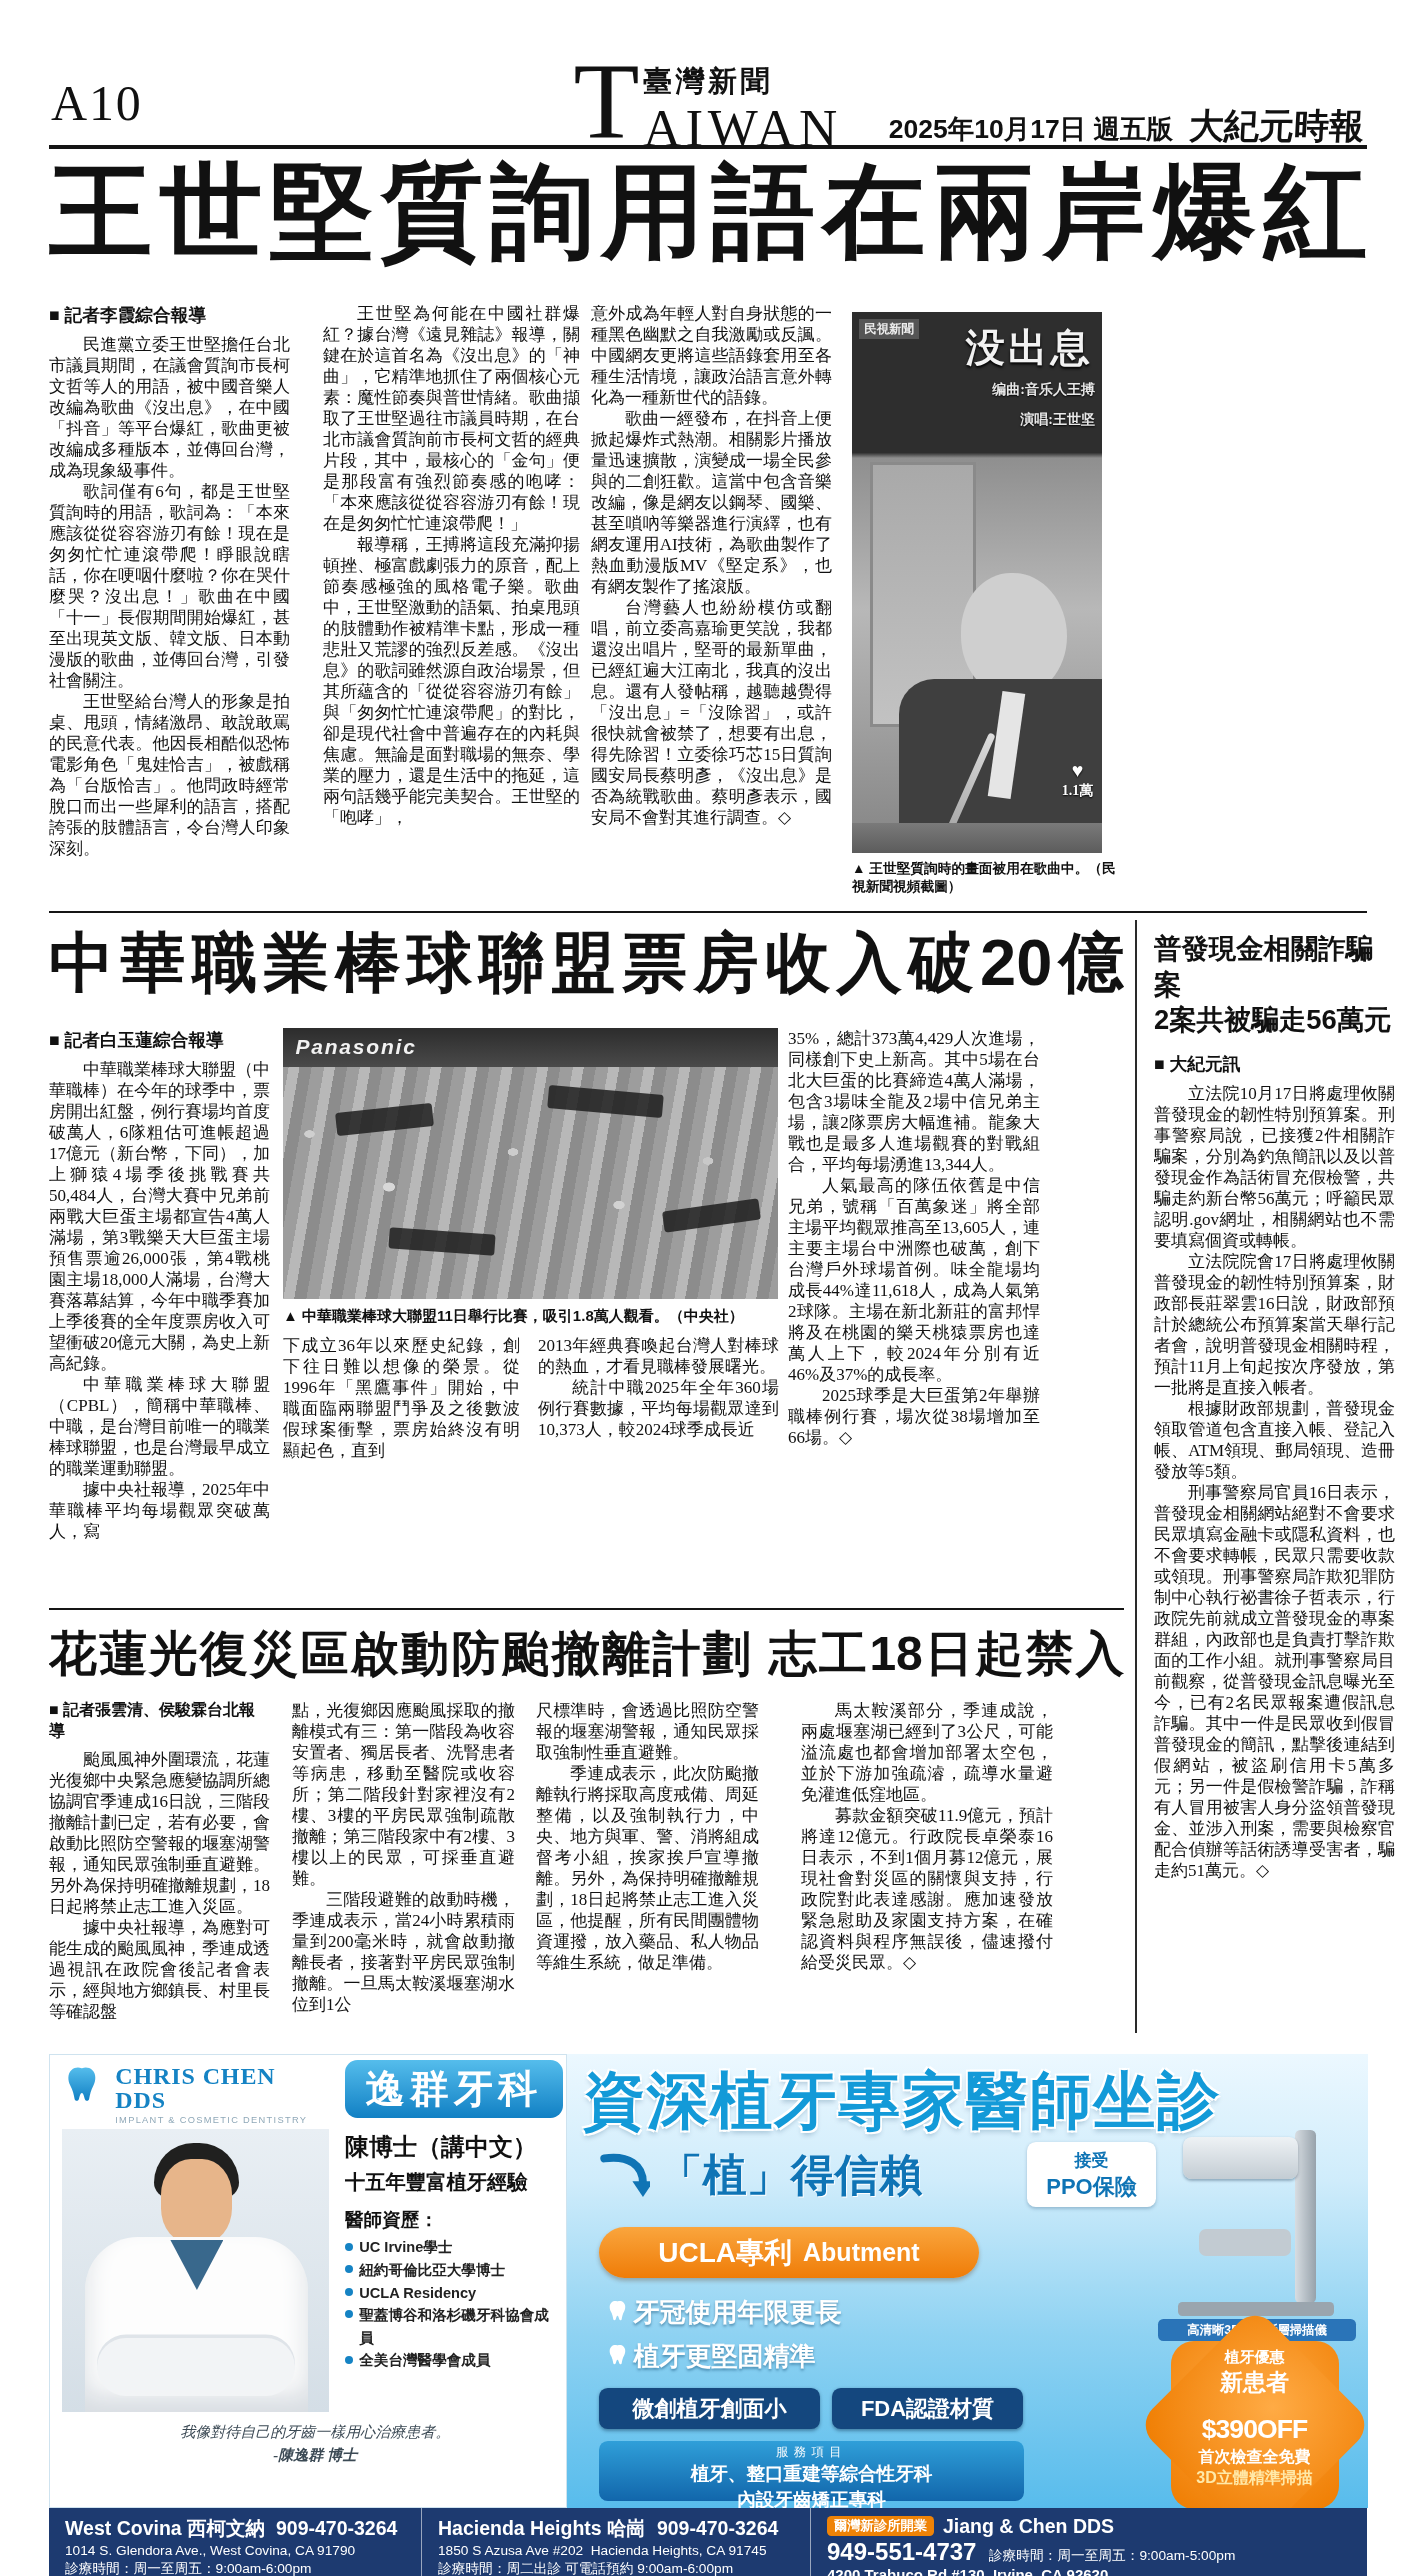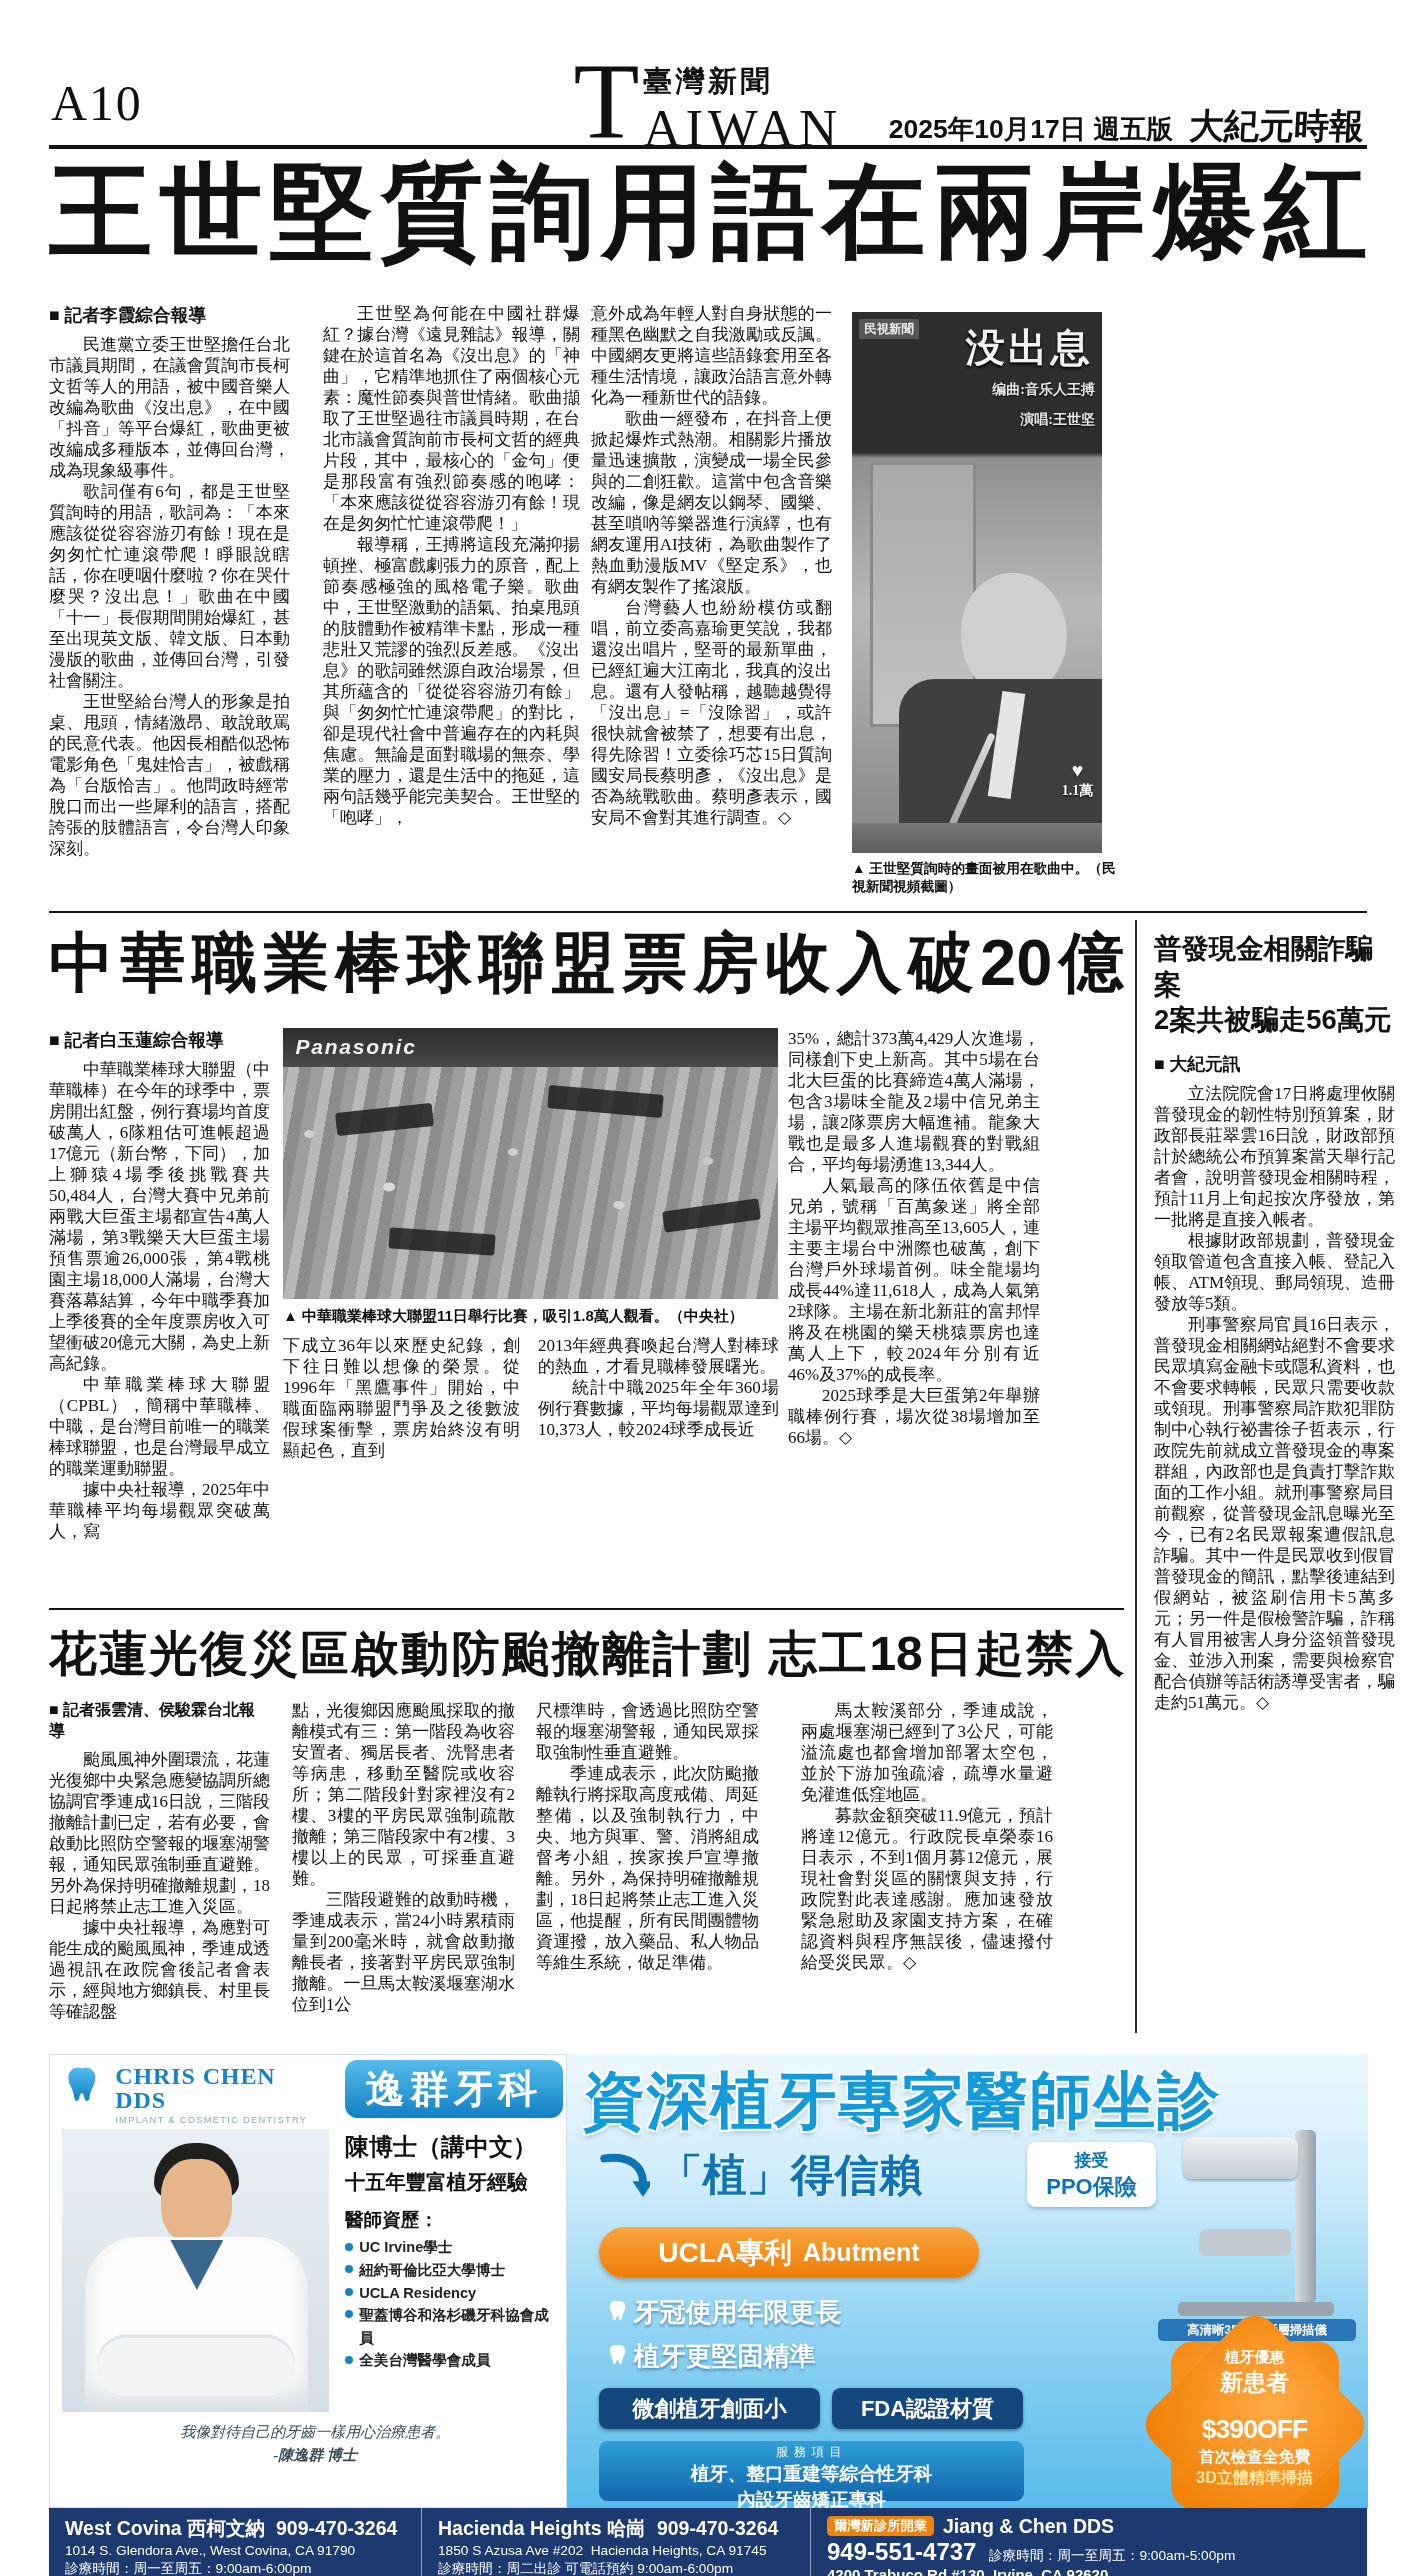--- a/index.html
+++ b/index.html
@@ -300,20 +300,21 @@
     <p>馬太鞍溪部分，季連成說，兩處堰塞湖已經到了3公尺，可能溢流處也都會增加部署太空包，並於下游加強疏濬，疏導水量避免灌進低窪地區。</p>
     <p>募款金額突破11.9億元，預計將達12億元。行政院長卓榮泰16日表示，不到1個月募12億元，展現社會對災區的關懷與支持，行政院對此表達感謝。應加速發放緊急慰助及家園支持方案，在確認資料與程序無誤後，儘速撥付給受災民眾。◇</p>
   </div>
 </div>
 
 <div class="abs" id="vrule"></div>
 <div class="abs" id="sidebar">
   <div class="stitle">普發現金相關詐騙案</div>
   <div class="stitle">2案共被騙走56萬元</div>
   <div class="byline">■ 大紀元訊</div>
+  <p>立法院10月17日將處理攸關普發現金的韌性特別預算案。刑事警察局說，已接獲2件相關詐騙案，分別為釣魚簡訊以及以普發現金作為話術冒充假檢警，共騙走約新台幣56萬元；呼籲民眾認明.gov網址，相關網站也不需要填寫個資或轉帳。</p>
   <p>立法院院會17日將處理攸關普發現金的韌性特別預算案，財政部長莊翠雲16日說，財政部預計於總統公布預算案當天舉行記者會，說明普發現金相關時程，預計11月上旬起按次序發放，第一批將是直接入帳者。</p>
   <p>根據財政部規劃，普發現金領取管道包含直接入帳、登記入帳、ATM領現、郵局領現、造冊發放等5類。</p>
   <p>刑事警察局官員16日表示，普發現金相關網站絕對不會要求民眾填寫金融卡或隱私資料，也不會要求轉帳，民眾只需要收款或領現。刑事警察局詐欺犯罪防制中心執行祕書徐子哲表示，行政院先前就成立普發現金的專案群組，內政部也是負責打擊詐欺面的工作小組。就刑事警察局目前觀察，從普發現金訊息曝光至今，已有2名民眾報案遭假訊息詐騙。其中一件是民眾收到假冒普發現金的簡訊，點擊後連結到假網站，被盜刷信用卡5萬多元；另一件是假檢警詐騙，詐稱有人冒用被害人身分盜領普發現金、並涉入刑案，需要與檢察官配合偵辦等話術誘導受害者，騙走約51萬元。◇</p>
 </div>
 
 <div class="abs" id="ad">
   <div id="adleft">
     <div id="adlogo">
       <svg width="46" height="46" viewBox="0 0 24 24">
         <defs>

